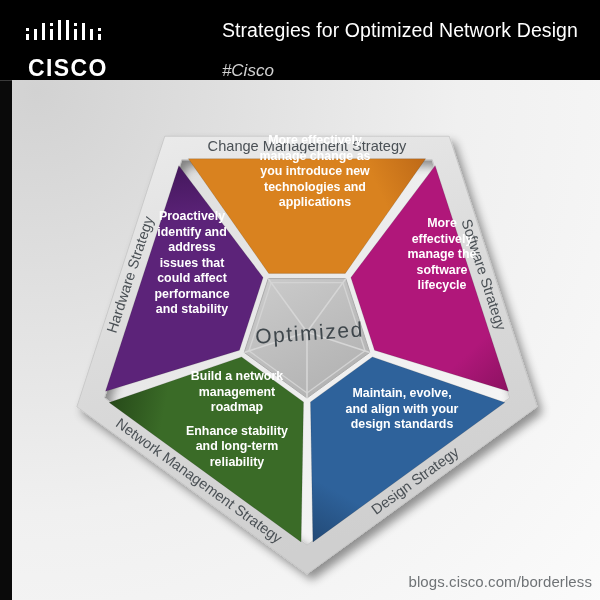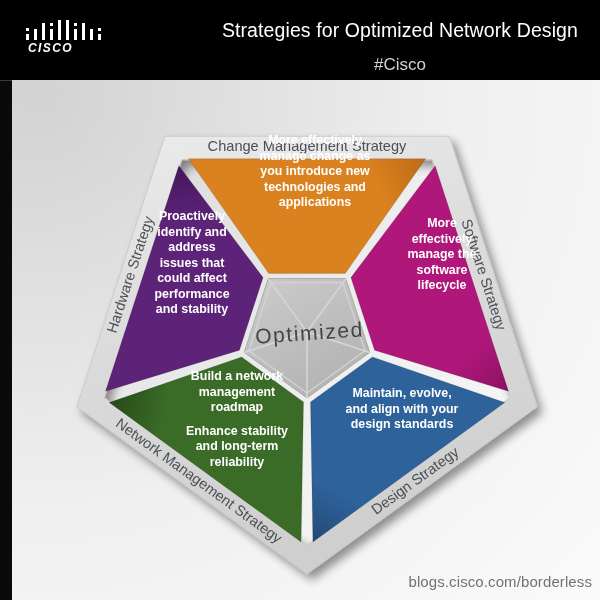--- a/index.html
+++ b/index.html
@@ -41,45 +41,45 @@
     bottom: 0;
     width: 3px;
     background: #fff;
     display: block;
   }
   #logo-bars i.dot {
     height: 3px;
   }
   #logo-word {
     color: #fff;
-    font-size: 12px;
+    font-size: 23px;
     font-weight: bold;
     letter-spacing: 1.4px;
     margin-left: 8px;
-    margin-top: 1px;
-    font-family: "Liberation Sans", sans-serif;
-    font-style: italic;
+    margin-top: 15px;
+    font-family: "Liberation Sans", sans-serif;
   }
   #title-wrap {
     position: absolute;
     right: 22px; top: 18px;
-    text-align: center;
+    text-align: left;
   }
   #doc-title {
     color: #ffffff;
     font-size: 19.5px;
     line-height: 24px;
     letter-spacing: 0.1px;
     white-space: nowrap;
   }
   #doc-subtitle {
     color: #d2d2d2;
     font-size: 17px;
+    font-style: italic;
     line-height: 22px;
-    margin-top: 12px;
+    margin-top: 18px;
     white-space: nowrap;
   }
 
   
   #stage {
     position: absolute;
     left: 12px; top: 80px;
     width: 600px; height: 520px;
     background:
       radial-gradient(circle at 4% 2%, #d2d2d2 0%, #dedede 22%, #f0f0f0 55%, #fbfbfb 100%);

